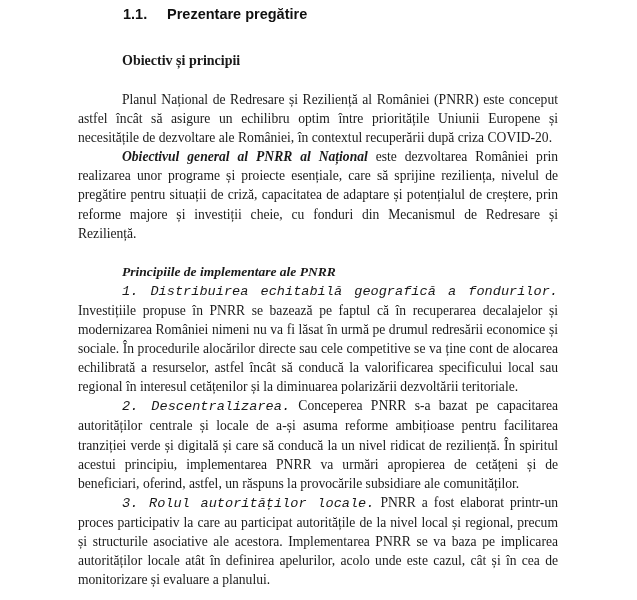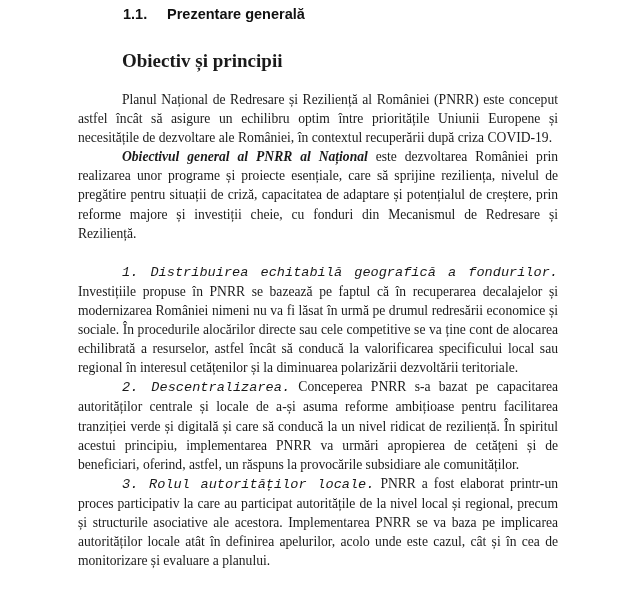--- a/index.html
+++ b/index.html
@@ -50,21 +50,21 @@
     min-width: 44px;
   }
   .h-level1 {
     margin-left: 45px;
   }
 
   
   .serif-bold-heading {
     font-family: "Liberation Serif", "DejaVu Serif", serif;
     font-weight: bold;
-    font-size: 19px;
+    font-size: 14px;
     line-height: 19px;
     margin-left: 44px;
     white-space: nowrap;
   }
 
   
   .serif-bi-heading {
     font-family: "Liberation Serif", "DejaVu Serif", serif;
     font-weight: bold;
     font-style: italic;
@@ -101,35 +101,36 @@
 </head>
 <body>
 
 <div class="page">
   <div class="content">
 
     <div class="sp" style="height:5px"></div>
 
     <div class="num-heading h-level1">
       <span class="num">1.1.</span>
-        <span>Prezentare generală</span>
+        <span>Prezentare pregătire</span>
     </div>
 
     <div class="sp" style="height:27px"></div>
 
     <div class="serif-bold-heading">Obiectiv și principii</div>
 
     <div class="sp" style="height:20px"></div>
 
-    <p class="body">Planul Național de Redresare și Reziliență al României (PNRR) este conceput astfel încât să asigure un echilibru optim între prioritățile Uniunii Europene și necesitățile de dezvoltare ale României, în contextul recuperării după criza COVID-19.</p>
+    <p class="body">Planul Național de Redresare și Reziliență al României (PNRR) este conceput astfel încât să asigure un echilibru optim între prioritățile Uniunii Europene și necesitățile de dezvoltare ale României, în contextul recuperării după criza COVID-20.</p>
 
     <p class="body"><b class="bi">Obiectivul general al PNRR al Național</b><span> este dezvoltarea României prin realizarea unor programe și proiecte esențiale, care să sprijine reziliența, nivelul de pregătire pentru situații de criză, capacitatea de adaptare și potențialul de creștere, prin reforme majore și investiții cheie, cu fonduri din Mecanismul de Redresare și Reziliență.</span></p>
 
     <div class="sp" style="height:19px"></div>
 
+    <div class="serif-bi-heading">Principiile de implementare ale PNRR</div>
 
     <p class="body"><i class="it">1. Distribuirea echitabilă geografică a fondurilor.</i><span> Investițiile propuse în PNRR se bazează pe faptul că în recuperarea decalajelor și modernizarea României nimeni nu va fi lăsat în urmă pe drumul redresării economice și sociale. În procedurile alocărilor directe sau cele competitive se va ține cont de alocarea echilibrată a resurselor, astfel încât să conducă la valorificarea specificului local sau regional în interesul cetățenilor și la diminuarea polarizării dezvoltării teritoriale.</span></p>
 
     <p class="body"><i class="it">2. Descentralizarea.</i><span> Conceperea PNRR s-a bazat pe capacitarea autorităților centrale și locale de a-și asuma reforme ambițioase pentru facilitarea tranziției verde și digitală și care să conducă la un nivel ridicat de reziliență. În spiritul acestui principiu, implementarea PNRR va urmări apropierea de cetățeni și de beneficiari, oferind, astfel, un răspuns la provocările subsidiare ale comunităților.</span></p>
 
     <p class="body"><i class="it">3. Rolul autorităților locale.</i><span> PNRR a fost elaborat printr-un proces participativ la care au participat autoritățile de la nivel local și regional, precum și structurile asociative ale acestora. Implementarea PNRR se va baza pe implicarea autorităților locale atât în definirea apelurilor, acolo unde este cazul, cât și în cea de monitorizare și evaluare a planului.</span></p>
 
     <div class="sp" style="height:39px"></div>
 
   </div>

